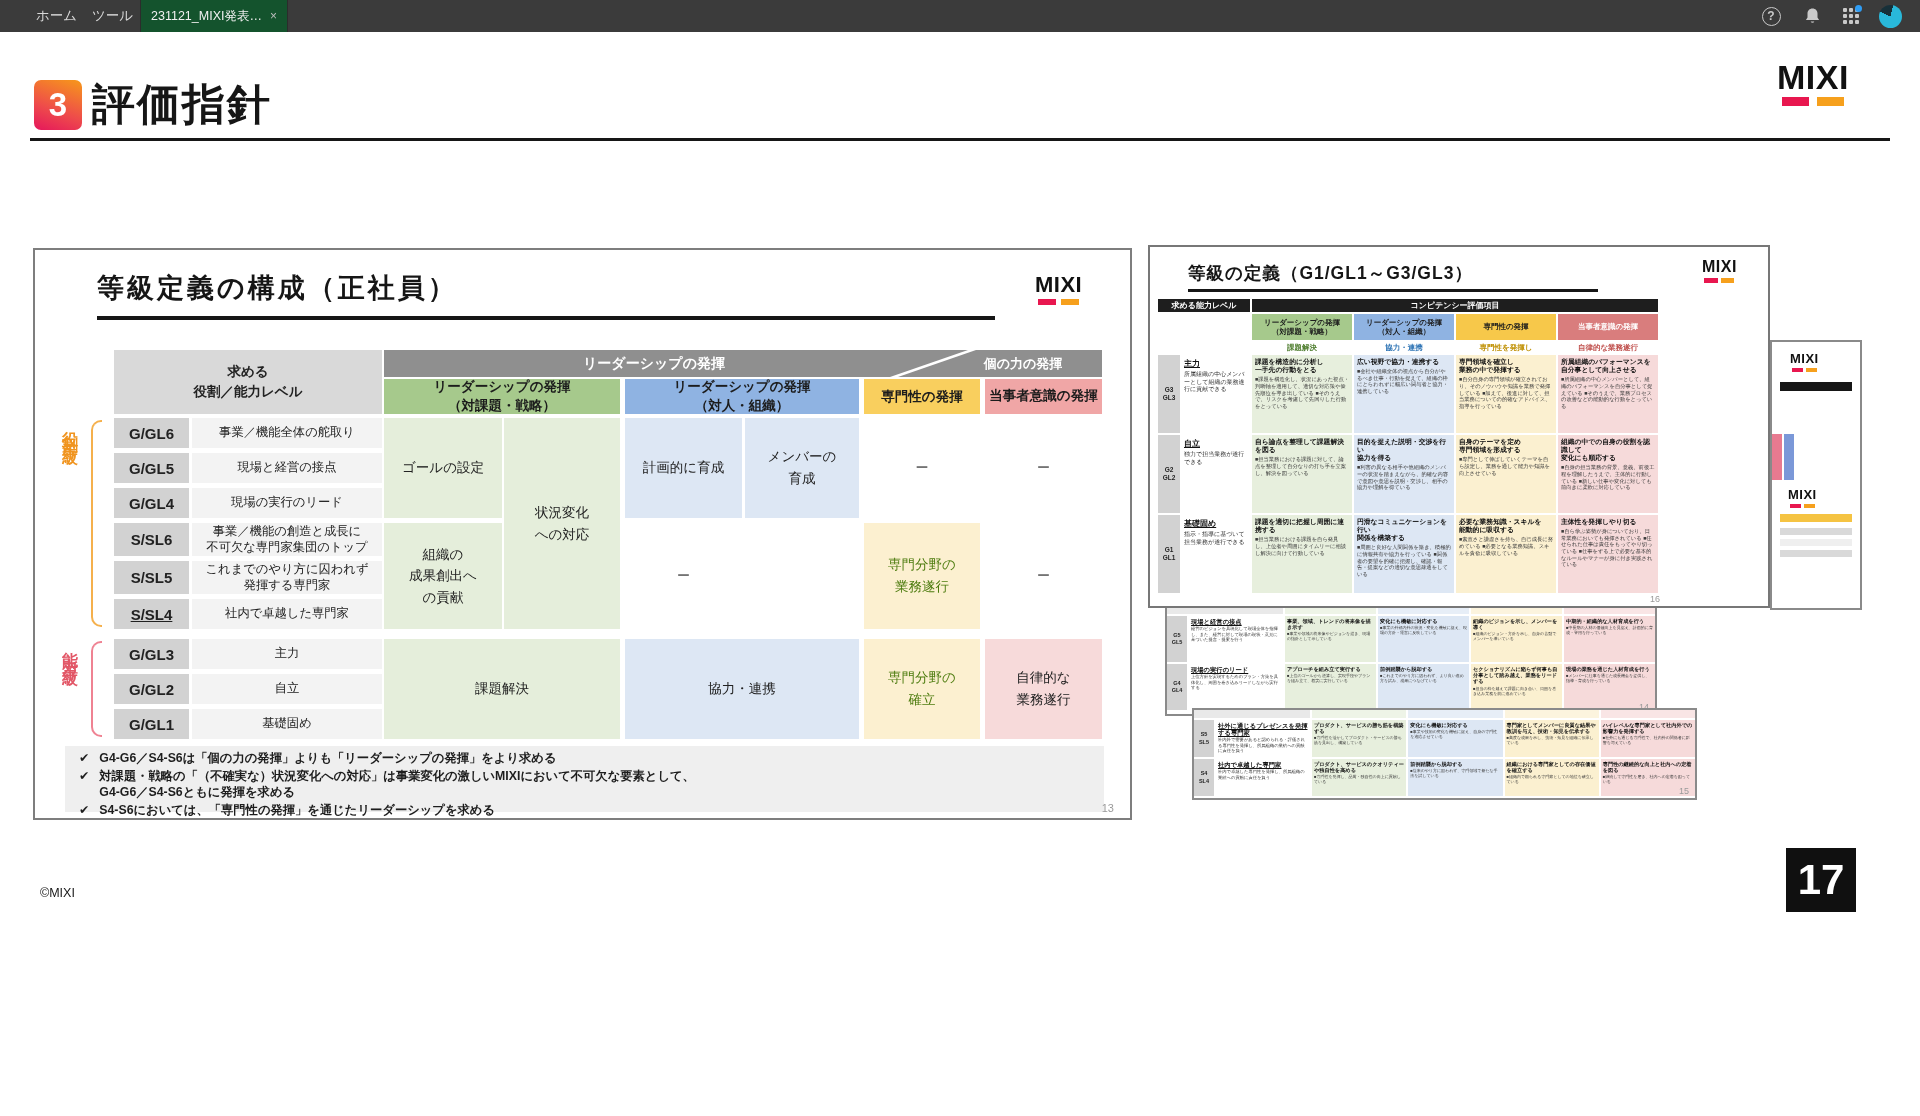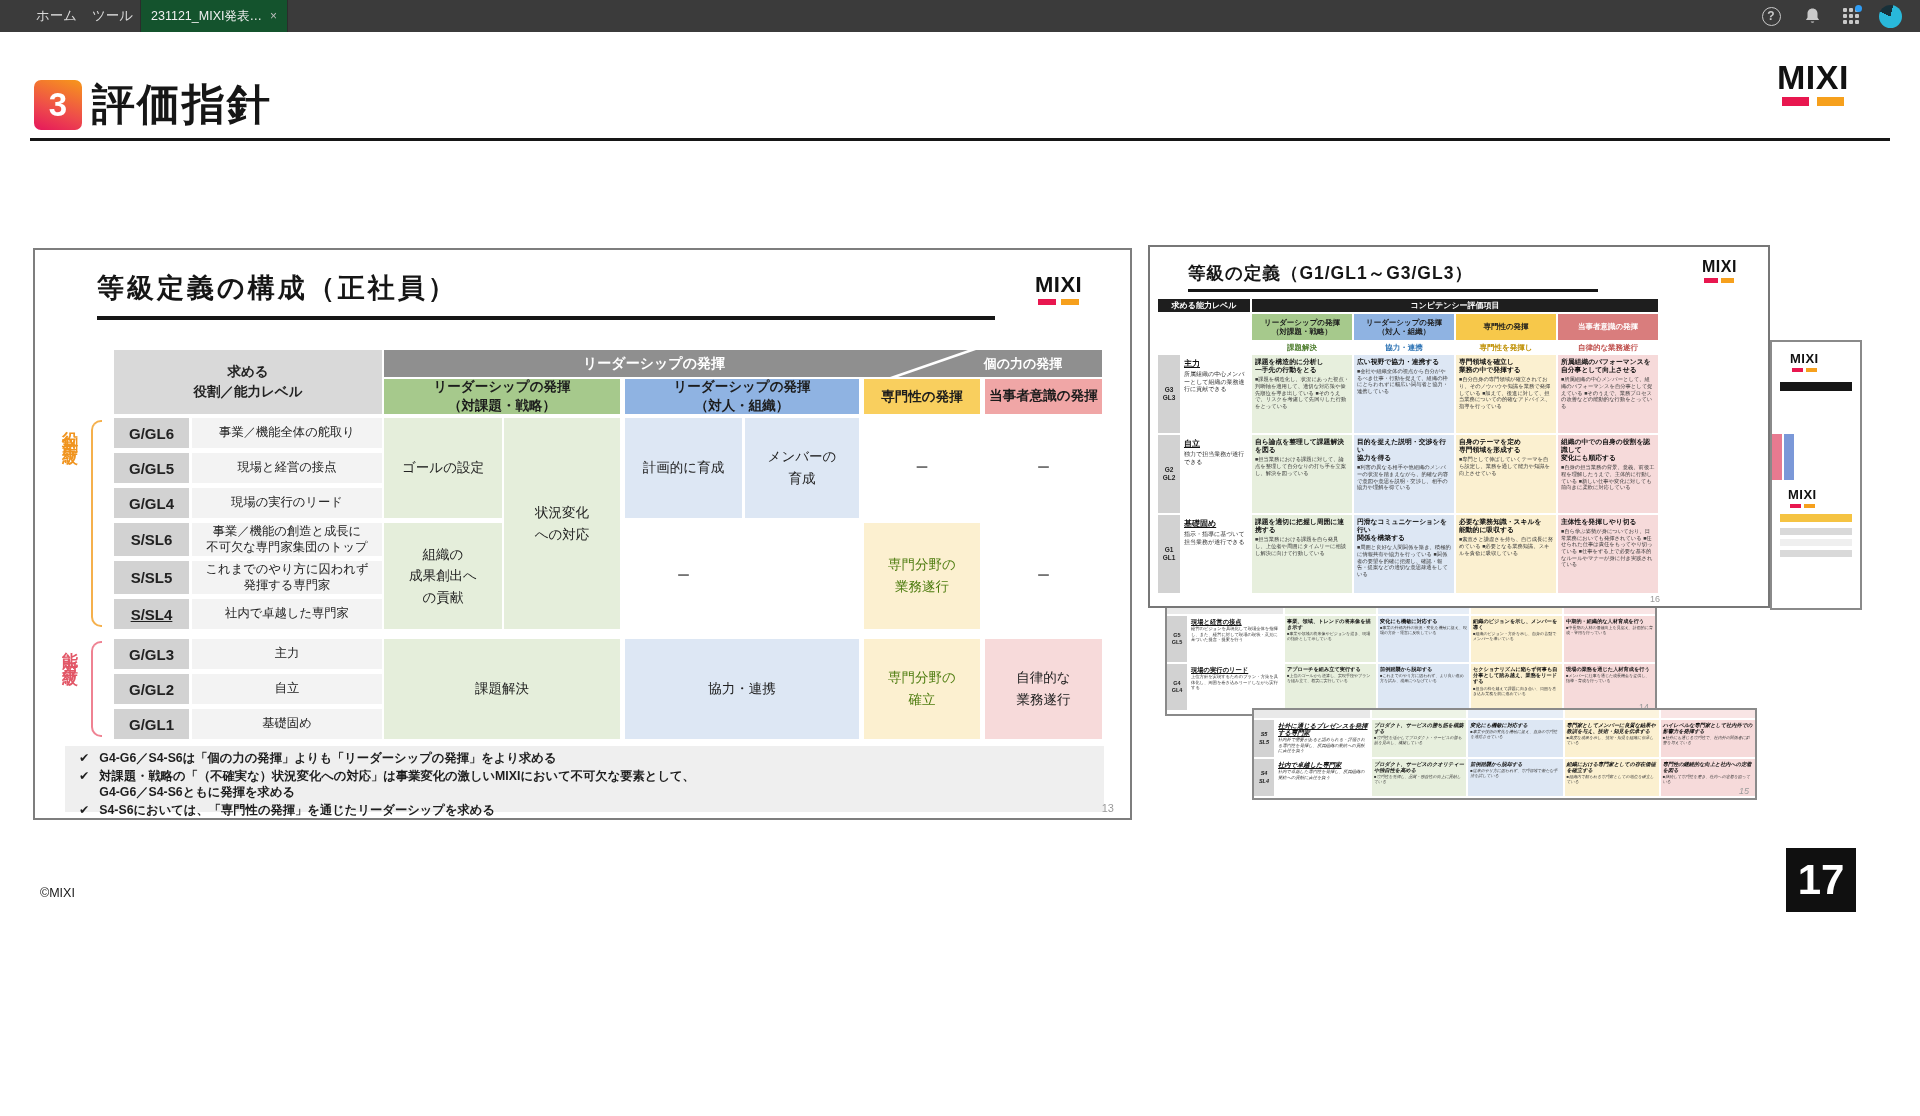--- a/index.html
+++ b/index.html
@@ -108,21 +108,21 @@
   .g-cell .bd { font-size:5.3px; color:#3a3a3a; line-height:1.25; }
 
   
   #sliver-panel { position:absolute; left:1770px; top:308px; width:92px; height:270px;
     background:#fff; border:2px solid #8a8a8a; z-index:1; }
   .sliver-bar { position:absolute; }
 
   
   .mini-slide { position:absolute; background:#fff; border:2px solid #8a8a8a; }
   #slide14 { left:1165px; top:572px; width:492px; height:112px; z-index:2; }
-  #slide15 { left:1252px; top:676px; width:505px; height:92px; z-index:3;font-style:italic; }
+  #slide15 { left:1192px; top:676px; width:505px; height:92px; z-index:3; }
   .m-strip { display:flex; gap:2px; margin-bottom:2px; }
   .m-row { display:flex; gap:2px; margin-bottom:2px; }
   .m-label { width:116px; flex:none; display:flex; gap:1px; background:#fff; }
   .m-grade { width:20px; flex:none; background:#d2d2d2; font-size:5.5px; font-weight:700;
     display:flex; align-items:center; justify-content:center; white-space:pre-line; line-height:1.3; text-align:center; color:#222;}
   .m-name { flex:1; padding:2px 2px 0 3px; }
   .m-name .nm { font-size:6.3px; font-weight:700; text-decoration:underline; color:#111; line-height:1.15; }
   .m-name .ds { font-size:4.3px; color:#333; line-height:1.25; margin-top:1px; }
   .m-cell { flex:1; padding:2px; overflow:hidden; }
   .m-cell .hd { font-size:5.2px; font-weight:700; line-height:1.2; color:#111; margin-bottom:1px; }

